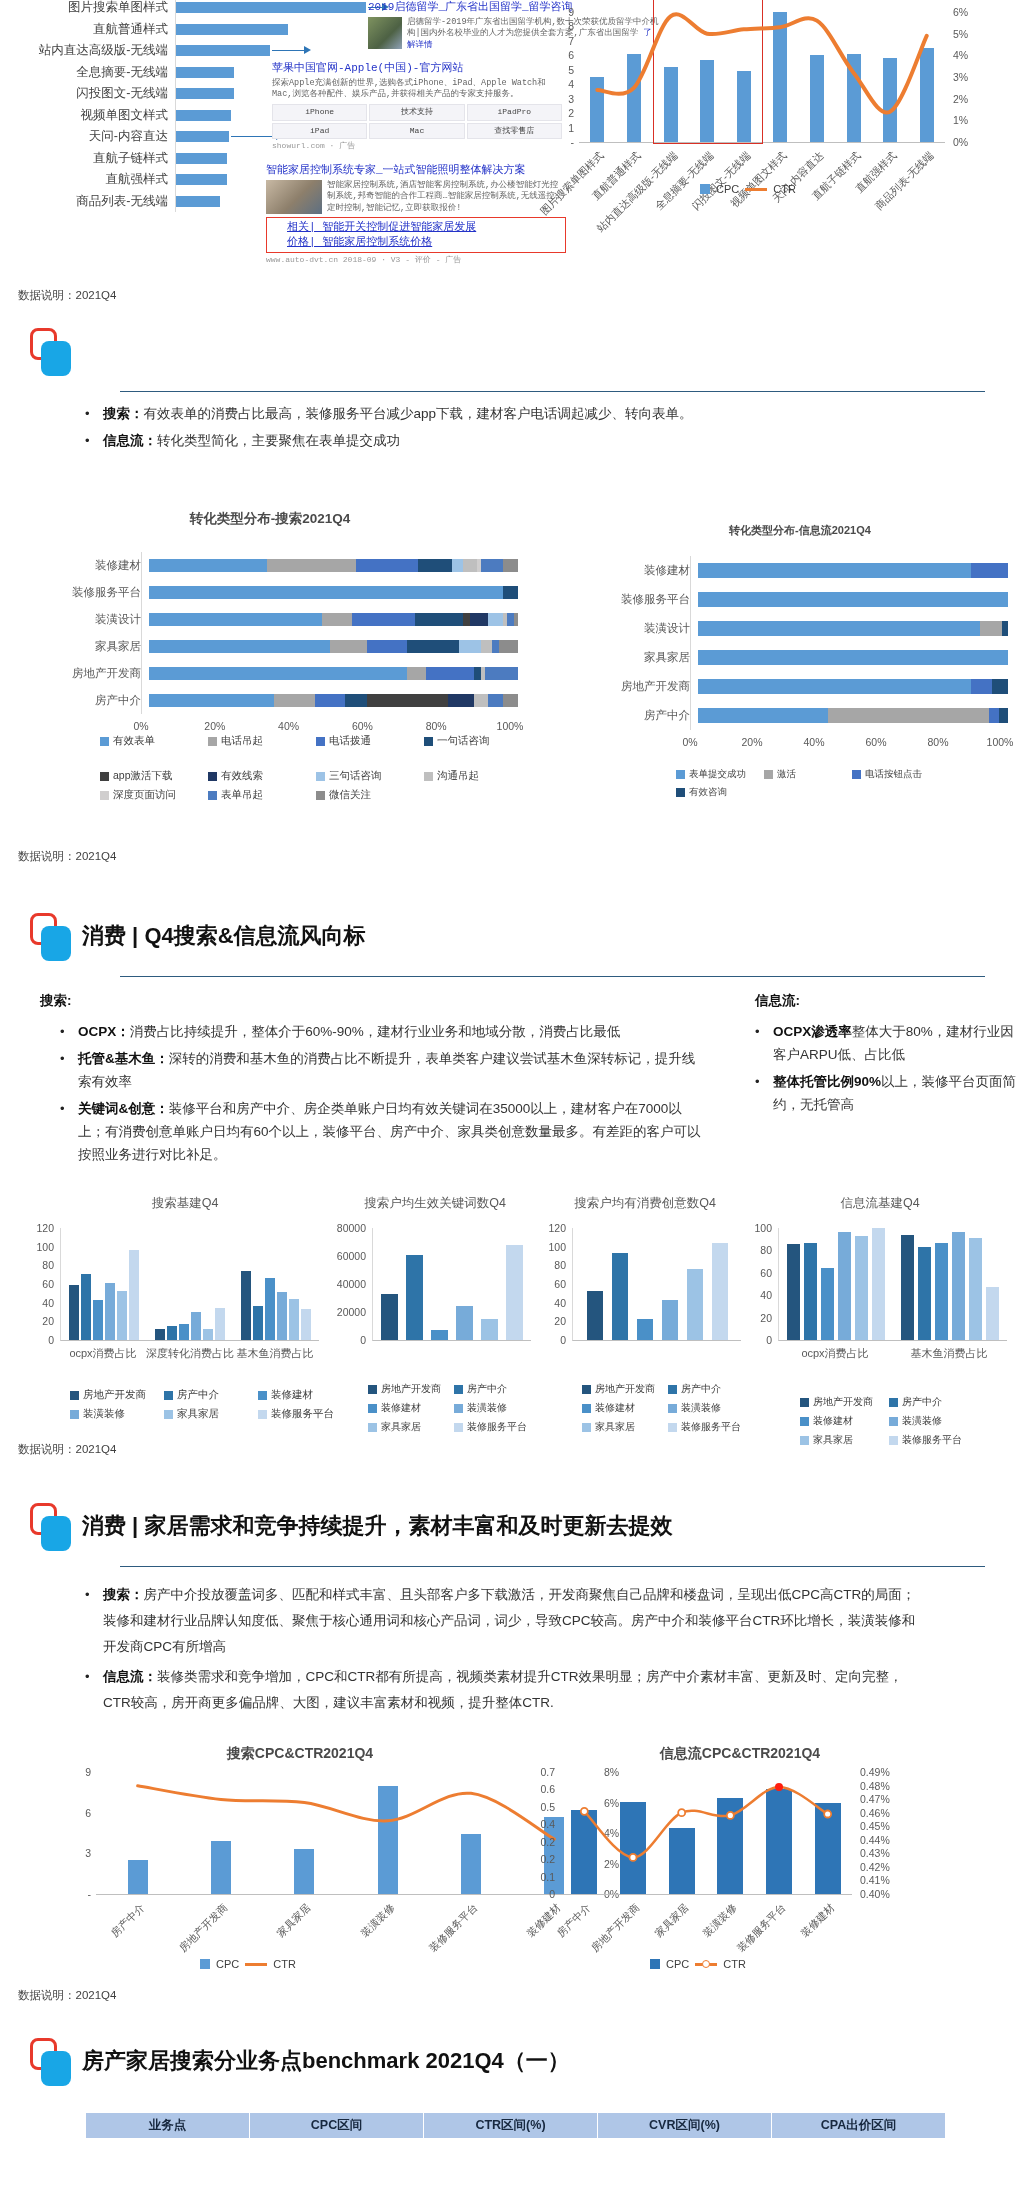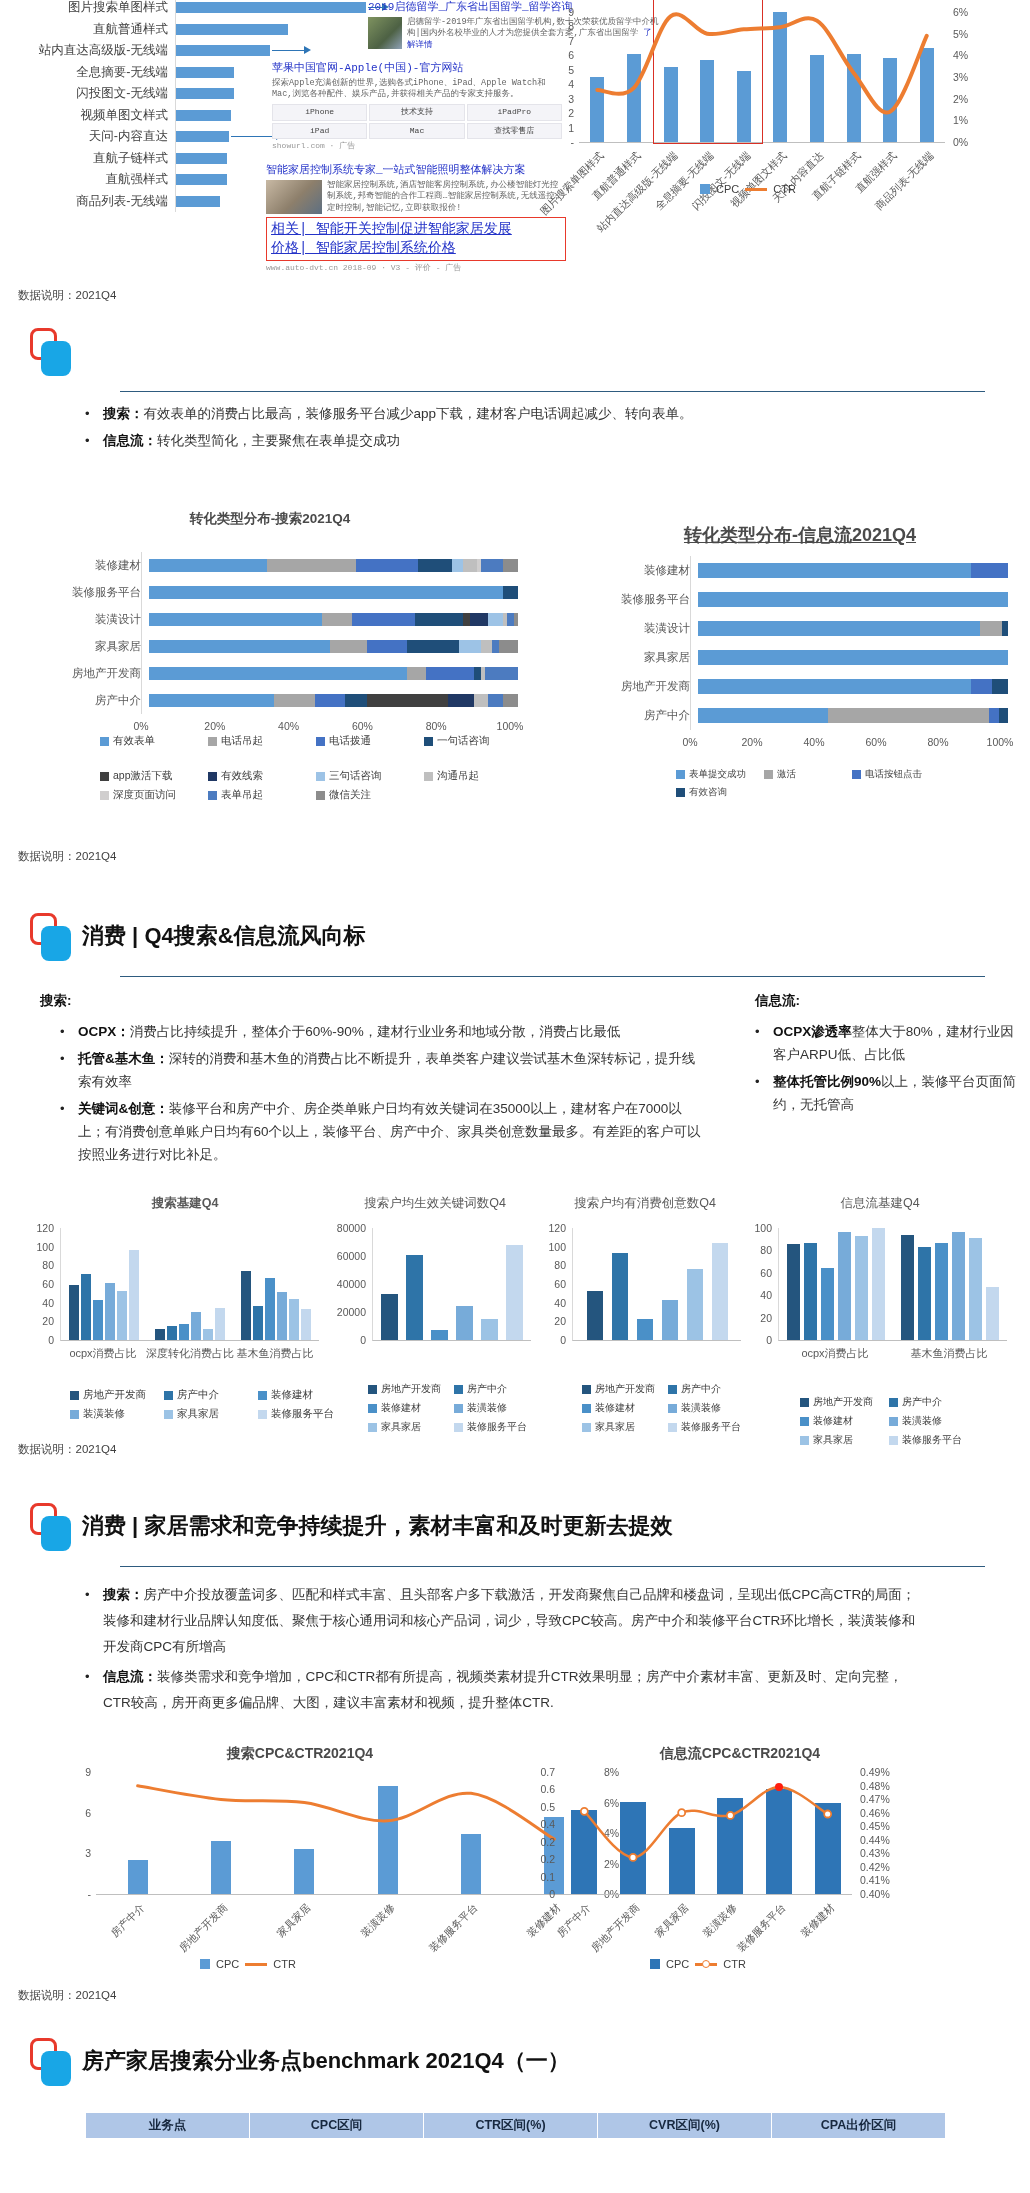--- a/index.html
+++ b/index.html
@@ -30,21 +30,21 @@
   .legend-inline .sw{width:10px;height:10px;display:inline-block;}
   .legend-inline .ln{width:22px;height:3px;background:#ED7D31;display:inline-block;}
   .ctr-glyph{position:relative;width:22px;height:3px;background:#ED7D31;display:inline-block;}
   .ctr-glyph i{position:absolute;left:7px;top:-2.5px;width:6px;height:6px;background:#fff;border:1.5px solid #ED7D31;border-radius:50%;}
   .ad{font-size:8.5px;color:#666;line-height:1.35;font-family:Liberation Mono, monospace;}
   .ad .ad-title{font-size:11px;color:#2433C8;white-space:nowrap;overflow:hidden;margin-bottom:2px;}
   .ad .thumb{background:linear-gradient(135deg,#7f9360,#4d6144 60%,#8fa2b8);}
   .ad .blue-link{color:#2433C8;}
   .ad .foot{color:#999;font-size:8px;margin-top:2px;}
   .relbox{border:1px solid #E8392B;padding:2px 4px;margin-top:3px;}
-  .relbox div{color:#2433C8;text-decoration:underline;font-size:14px;}
+  .relbox div{color:#2433C8;text-decoration:underline;font-size:11px;margin-left:16px;}
   .applegrid{display:grid;grid-template-columns:1fr 1fr 1fr;gap:2px;margin-top:3px;}
   .applegrid span{background:#F4F4F8;border:1px solid #E4E4EA;text-align:center;padding:2px 0;font-size:8px;color:#444;}
   table.bm{border-collapse:collapse;font-size:12.5px;}
   table.bm th{background:#AFC6E7;color:#17283f;font-weight:bold;border:1px solid #fff;padding:4px 2px;}
   table.bm td{border:1px solid #AFC6E7;text-align:center;padding:4px 2px;color:#222;}
 </style>
 </head>
 <body>
 
 <div id="page">
@@ -230,21 +230,21 @@
       <span class="dot">•</span>
       <span class="btxt"><b>搜索：</b><span>有效表单的消费占比最高，装修服务平台减少app下载，建材客户电话调起减少、转向表单。</span></span>
     </div>
     <div class="bullet">
       <span class="dot">•</span>
       <span class="btxt"><b>信息流：</b><span>转化类型简化，主要聚焦在表单提交成功</span></span>
     </div>
   </div>
 
   <div class="chart-title abs" style="left:130px;top:510px;width:280px;font-size:13.5px;">转化类型分布-搜索2021Q4</div>
-  <div class="chart-title abs" style="left:660px;top:523px;width:280px;font-size:18px;text-decoration:underline;">转化类型分布-信息流2021Q4</div>
+  <div class="chart-title abs" style="left:660px;top:523px;width:280px;font-size:11px;">转化类型分布-信息流2021Q4</div>
 
   <div class="abs" style="left:55px;top:552px;width:470px;height:185px;">
       <div class="srow" style="height: 27px;">
         <div class="slab" style="width: 86px; flex: 0 0 86px;">装修建材</div>
         <div style="width: 369px; height: 13px; display: flex;">
           <div style="width: 118.08px; height: 100%; background: rgb(91, 155, 213);"></div>
           <div style="width: 88.56px; height: 100%; background: rgb(166, 166, 166);"></div>
           <div style="width: 62.73px; height: 100%; background: rgb(68, 114, 196);"></div>
           <div style="width: 33.21px; height: 100%; background: rgb(31, 78, 121);"></div>
           <div style="width: 11.07px; height: 100%; background: rgb(157, 195, 230);"></div>
@@ -458,21 +458,21 @@
     <div class="bullet">
         <span class="dot">•</span>
       <span class="btxt"><b>OCPX渗透率</b><span>整体大于80%，建材行业因客户ARPU低、占比低</span></span>
       </div>
     <div class="bullet">
         <span class="dot">•</span>
       <span class="btxt"><b>整体托管比例90%</b><span>以上，装修平台页面简约，无托管高</span></span>
       </div>
   </div>
 
-  <div class="chart-title abs" style="left:55px;top:1195px;width:260px;font-size:12.5px;font-weight:bold;color:#595959;">搜索基建Q4</div>
+  <div class="chart-title abs" style="left:55px;top:1195px;width:260px;font-size:12.5px;font-weight:normal;color:#595959;">搜索基建Q4</div>
   <div class="chart-title abs" style="left:325px;top:1195px;width:220px;font-size:12.5px;font-weight:normal;color:#595959;">搜索户均生效关键词数Q4</div>
   <div class="chart-title abs" style="left:540px;top:1195px;width:210px;font-size:12.5px;font-weight:normal;color:#595959;">搜索户均有消费创意数Q4</div>
   <div class="chart-title abs" style="left:790px;top:1195px;width:180px;font-size:12.5px;font-weight:normal;color:#595959;">信息流基建Q4</div>
 
   <div class="abs" style="left:26px;top:1228px;width:300px;height:160px;">
       <div style="display: flex;">
         <div style="position: relative; width: 34px; flex: 0 0 34px; height: 112px;">
           <div class="tick" style="right: 6px; top: -6px;">120</div>
           <div class="tick" style="right: 6px; top: 12.6667px;">100</div>
           <div class="tick" style="right: 6px; top: 31.3333px;">80</div>

